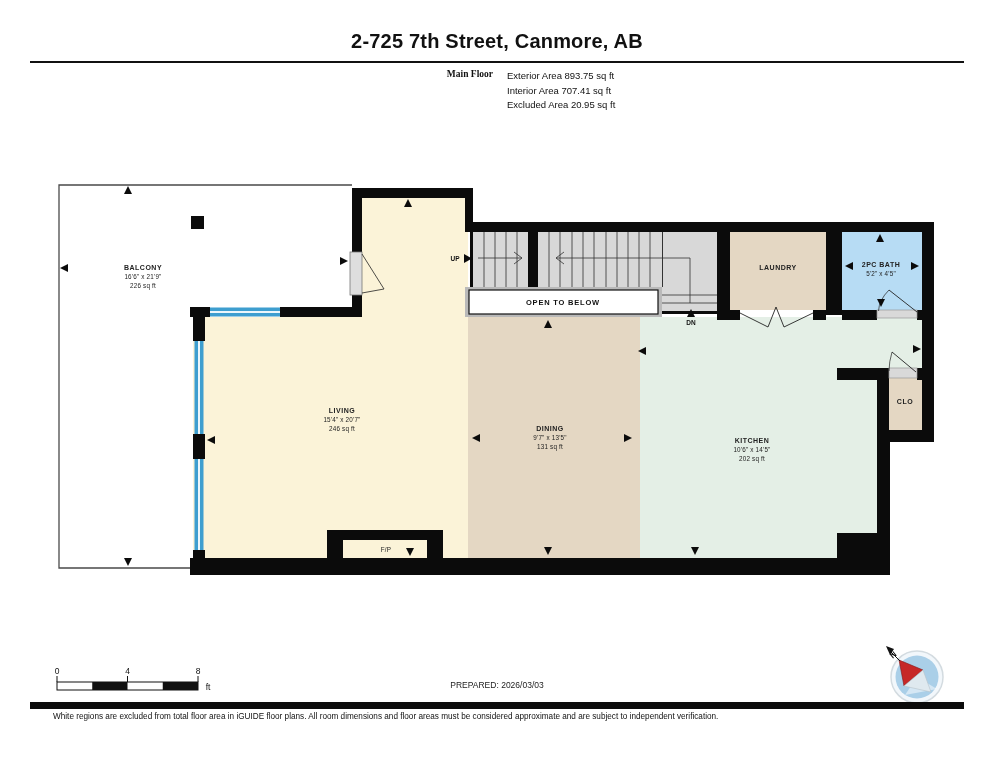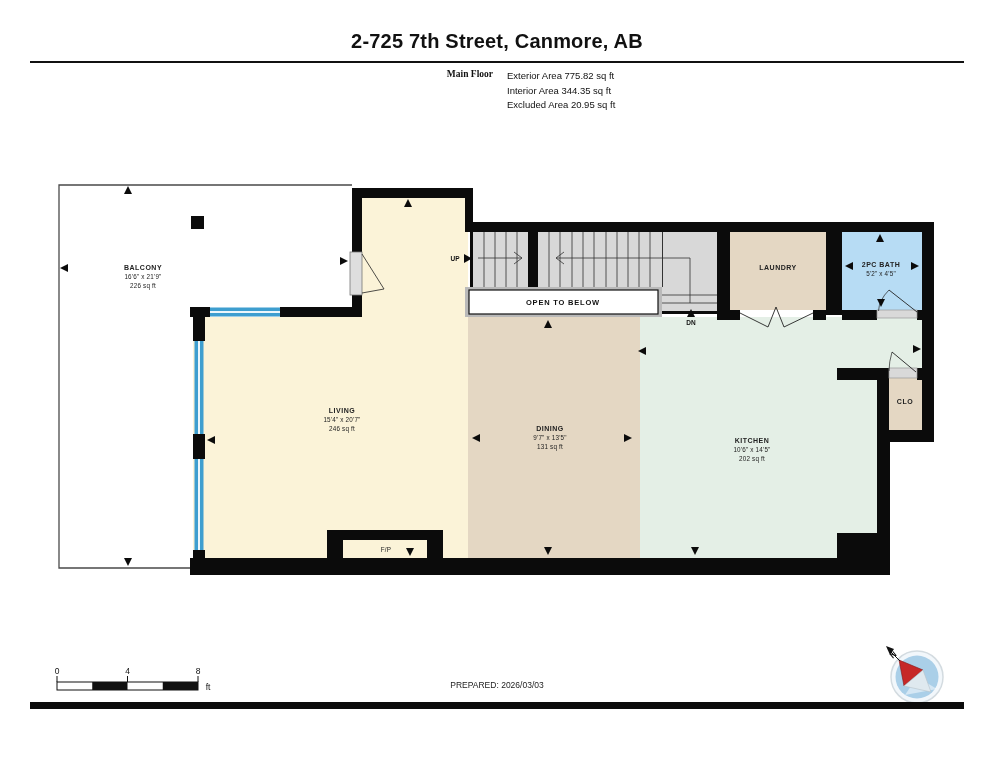--- a/index.html
+++ b/index.html
@@ -28,22 +28,22 @@
 </style>
 </head>
 <body>
 
 <div class="page">
 
   <div class="title">2-725 7th Street, Canmore, AB</div>
   <div class="rule"></div>
   <div class="floor-label">Main Floor</div>
   <div class="area-lines">
-    <div>Exterior Area 775.82 sq ft</div>
-    <div>Interior Area 344.35 sq ft</div>
+    <div>Exterior Area 893.75 sq ft</div>
+    <div>Interior Area 707.41 sq ft</div>
     <div>Excluded Area 20.95 sq ft</div>
   </div>
 
   <svg width="994" height="768" viewBox="0 0 994 768">
 
     <g>
       <polygon points="362,198 468,198 468,558 193,558 193,317 362,317" fill="#fbf3d8"></polygon>
       <rect x="468" y="317" width="172" height="241" fill="#e4d7c3"></rect>
       <polygon points="640,317 922,317 922,368 877,368 877,533 837,533 837,558 640,558" fill="#e4efe6"></polygon>
       <rect x="730" y="232" width="96" height="78" fill="#e4d7c3"></rect>
@@ -238,14 +238,15 @@
       <polygon points="899,660 923,670 904,686" fill="#c62828" stroke="#7f1616" stroke-width=".6"></polygon>
       <polygon points="923,670 904,686 931,692" fill="#dfe9ef" stroke="#b7c3ca" stroke-width=".6"></polygon>
       <line x1="900" y1="661" x2="889" y2="650" stroke="#111" stroke-width="1"></line>
       <polygon points="886,646 894,649 890,655" fill="#111"></polygon>
       <text x="895" y="657" font-size="8" font-weight="bold" fill="#111" text-anchor="middle" transform="rotate(-40 895 657)">N</text>
     </g>
   </svg>
 
   <div class="prepared">PREPARED: 2026/03/03</div>
   <div class="footer-bar"></div>
+  <div class="disclaimer">White regions are excluded from total floor area in iGUIDE floor plans. All room dimensions and floor areas must be considered approximate and are subject to independent verification.</div>
 
 </div>
 
 </body></html>

